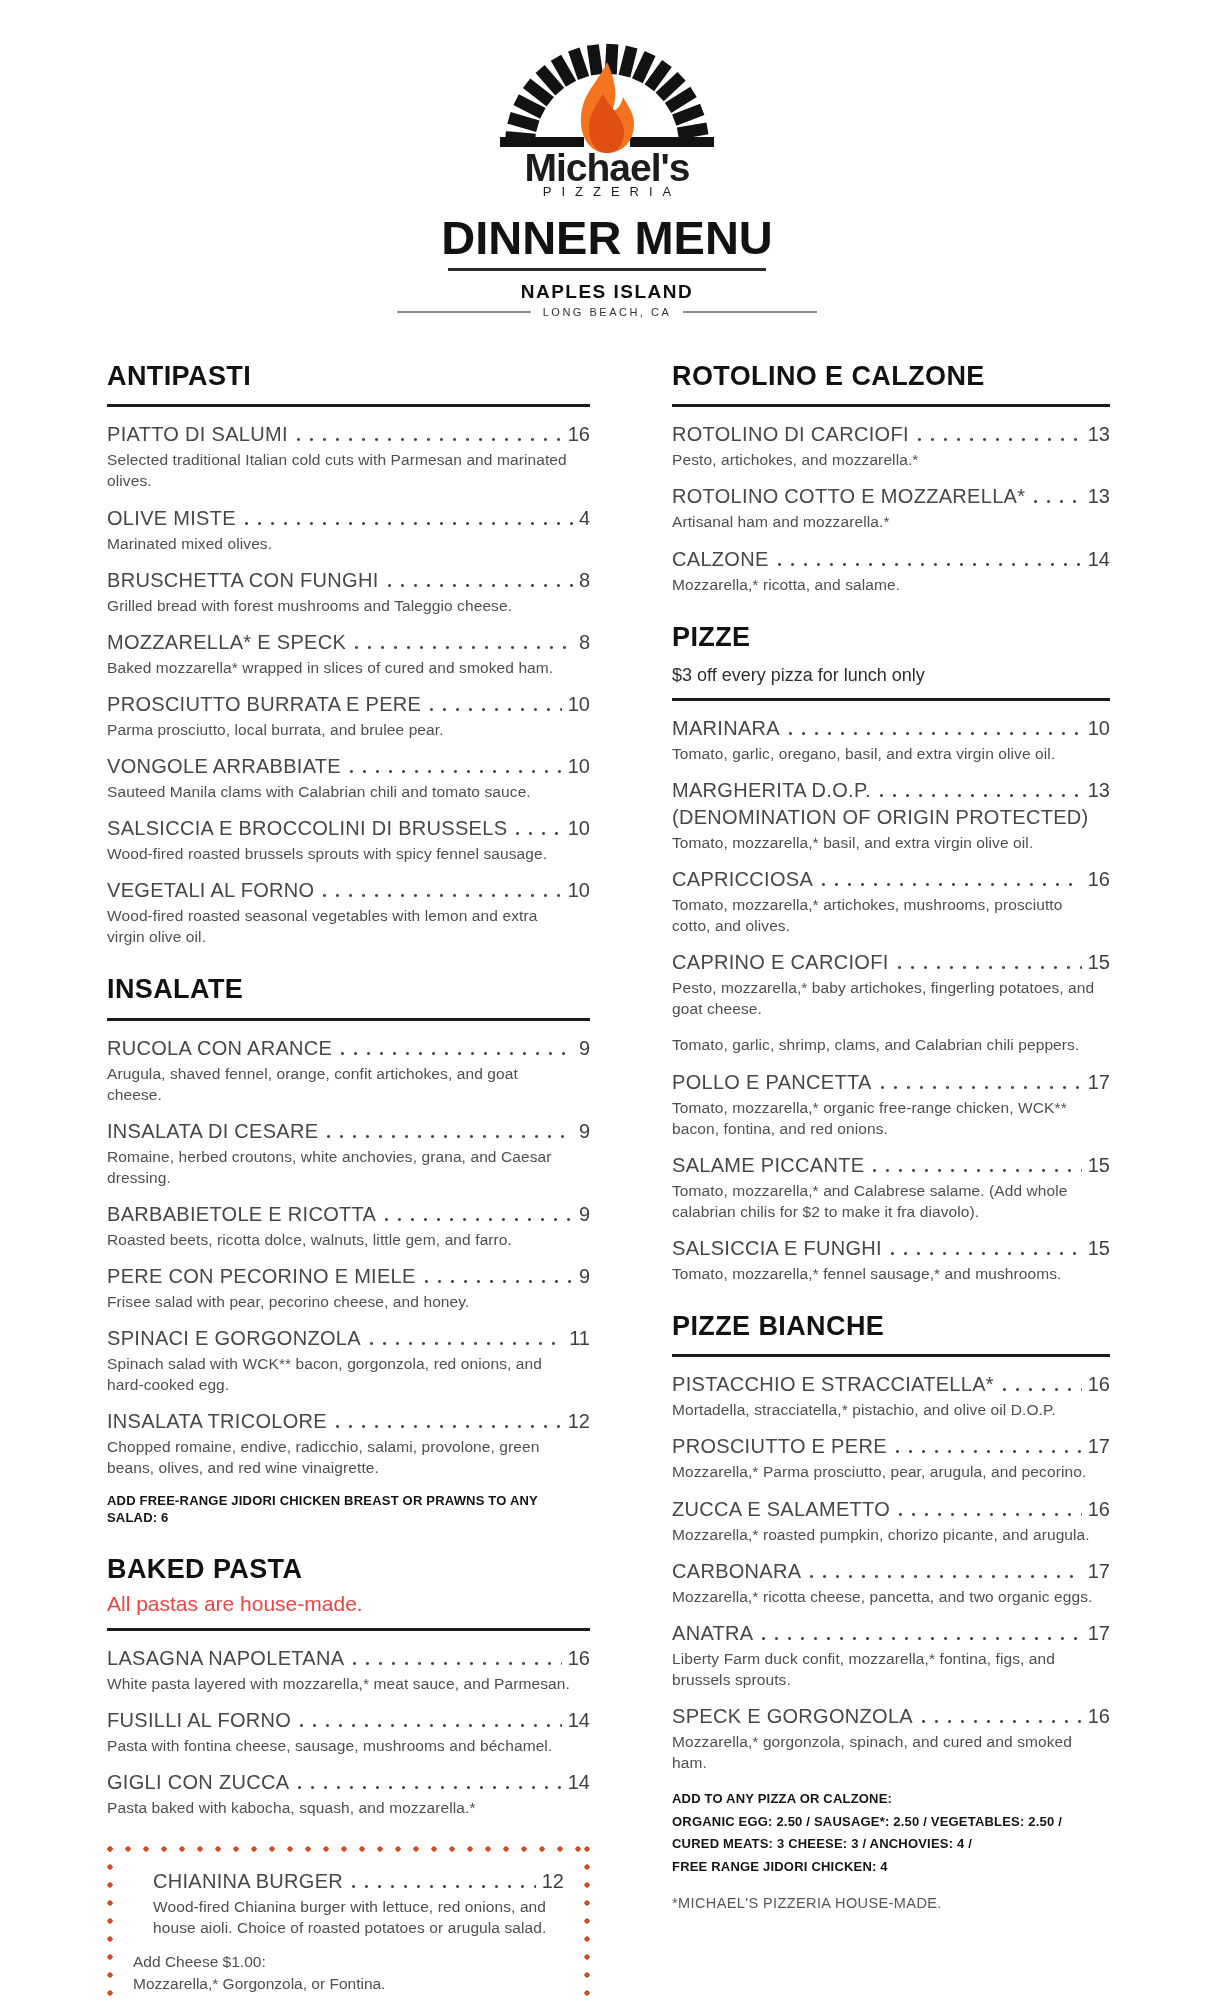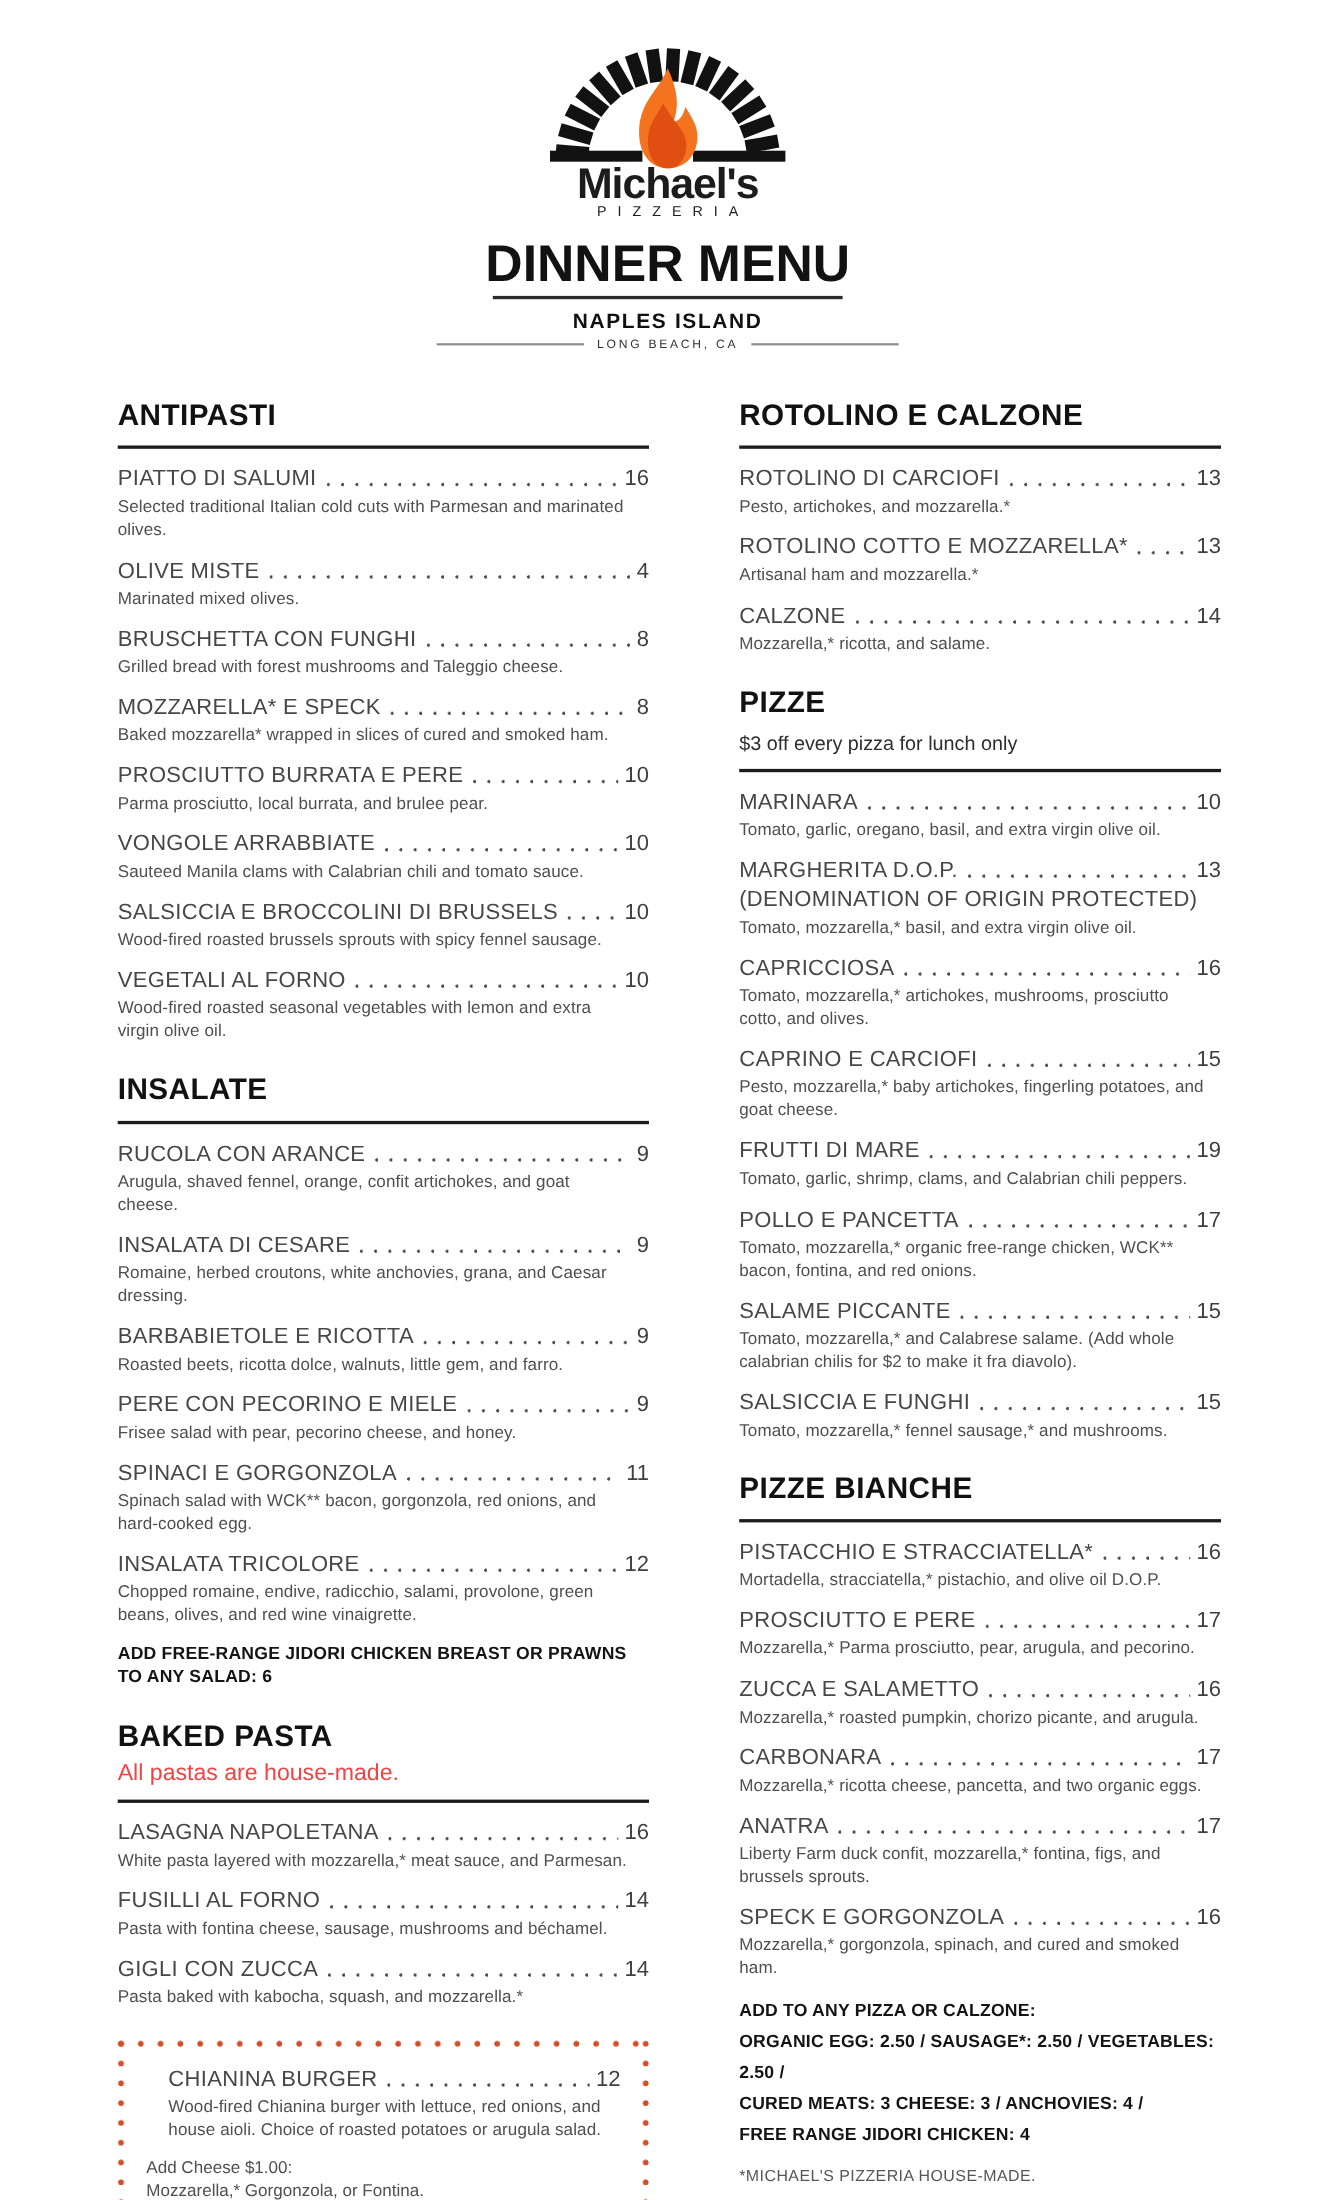--- a/index.html
+++ b/index.html
@@ -33,21 +33,21 @@
   .item{margin-bottom:15px;}
   .item-row{display:flex;align-items:baseline;}
   .item-name{font-size:20px;color:#474747;letter-spacing:0.3px;white-space:nowrap;}
   .leader{flex:1;height:3px;align-self:flex-end;margin:0 6px 5px 9px;
     background-image:radial-gradient(circle at 1.5px 1.5px,#4a4a4a 1.25px,transparent 1.6px);
     background-size:13px 3px;background-repeat:repeat-x;}
   .item-price{font-size:20px;color:#3f3f3f;white-space:nowrap;}
   .item-subname{font-size:20px;color:#474747;letter-spacing:0.3px;margin-top:4px;}
   .item-desc{font-size:15.5px;color:#4f4f4f;line-height:1.36;letter-spacing:0.1px;margin-top:3px;max-width:97%;}
   
-  .bold-note{font-size:16px;font-weight:700;color:#141414;letter-spacing:0.2px;line-height:1.3;margin-top:4px;}
+  .bold-note{font-size:13px;font-weight:700;color:#141414;letter-spacing:0.2px;line-height:1.3;margin-top:4px;}
   .bold-note-block .bold-note{line-height:1.75;margin-top:0;}
   .footnotes{margin-top:14px;}
   .footnote{font-size:14.5px;color:#565656;letter-spacing:0.4px;line-height:1.5;}
   
   .burger-box{margin-top:28px;padding:24px 26px 26px;box-sizing:border-box;width:483px;
     background-image:
       radial-gradient(circle at 3px 3px,#D14E29 2.4px,transparent 2.9px),
       radial-gradient(circle at 3px 3px,#D14E29 2.4px,transparent 2.9px),
       radial-gradient(circle at 3px 3px,#D14E29 2.4px,transparent 2.9px),
       radial-gradient(circle at 3px 3px,#D14E29 2.4px,transparent 2.9px);
@@ -337,25 +337,20 @@
         </div>
         <div class="item">
           <div class="item-row">
             <span class="item-name">CAPRINO E CARCIOFI</span>
             <div class="leader"></div>
             <span class="item-price">15</span>
           </div>
           <div class="item-desc">Pesto, mozzarella,* baby artichokes, fingerling potatoes, and goat cheese.</div>
         </div>
         <div class="item">
-          <div class="item-row">
-            <span class="item-name">FRUTTI DI MARE</span>
-            <div class="leader"></div>
-            <span class="item-price">19</span>
-          </div>
           <div class="item-desc">Tomato, garlic, shrimp, clams, and Calabrian chili peppers.</div>
         </div>
         <div class="item">
           <div class="item-row">
             <span class="item-name">POLLO E PANCETTA</span>
             <div class="leader"></div>
             <span class="item-price">17</span>
           </div>
           <div class="item-desc">Tomato, mozzarella,* organic free-range chicken, WCK** bacon, fontina, and red onions.</div>
         </div>

